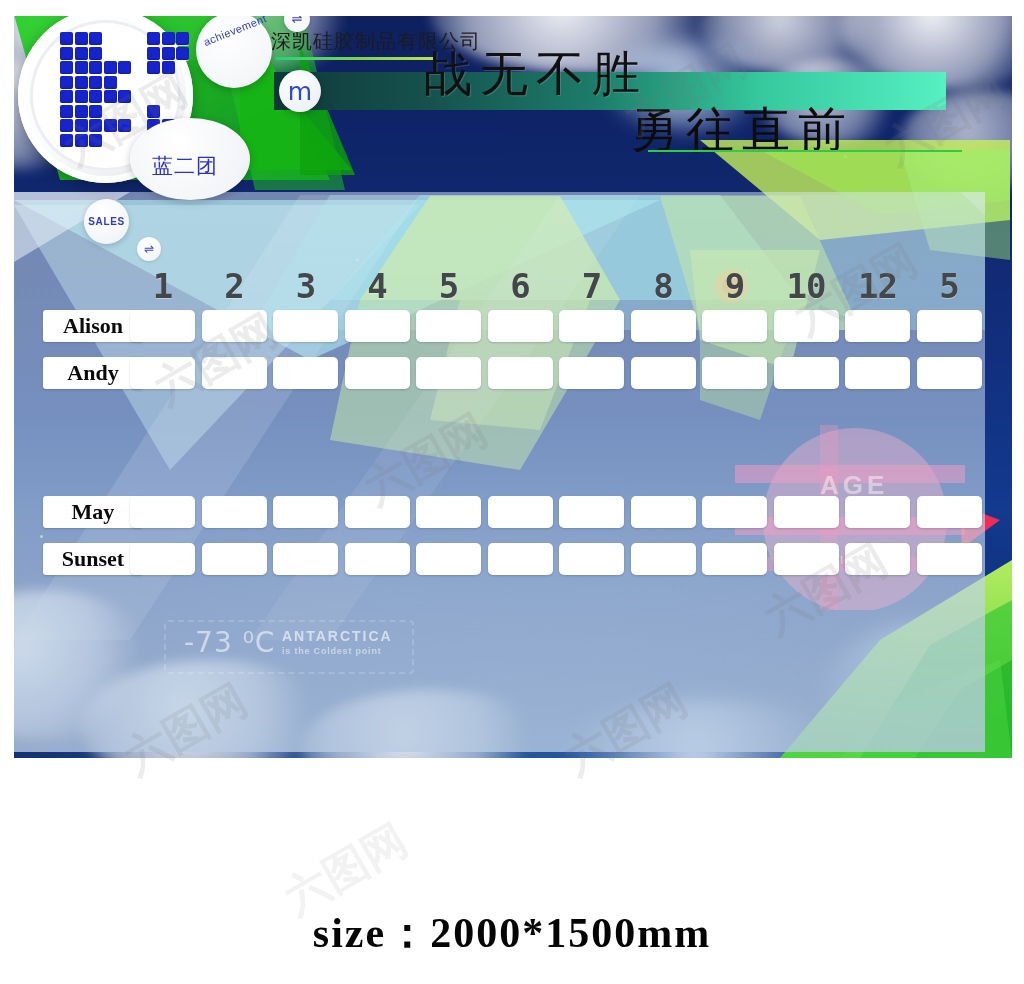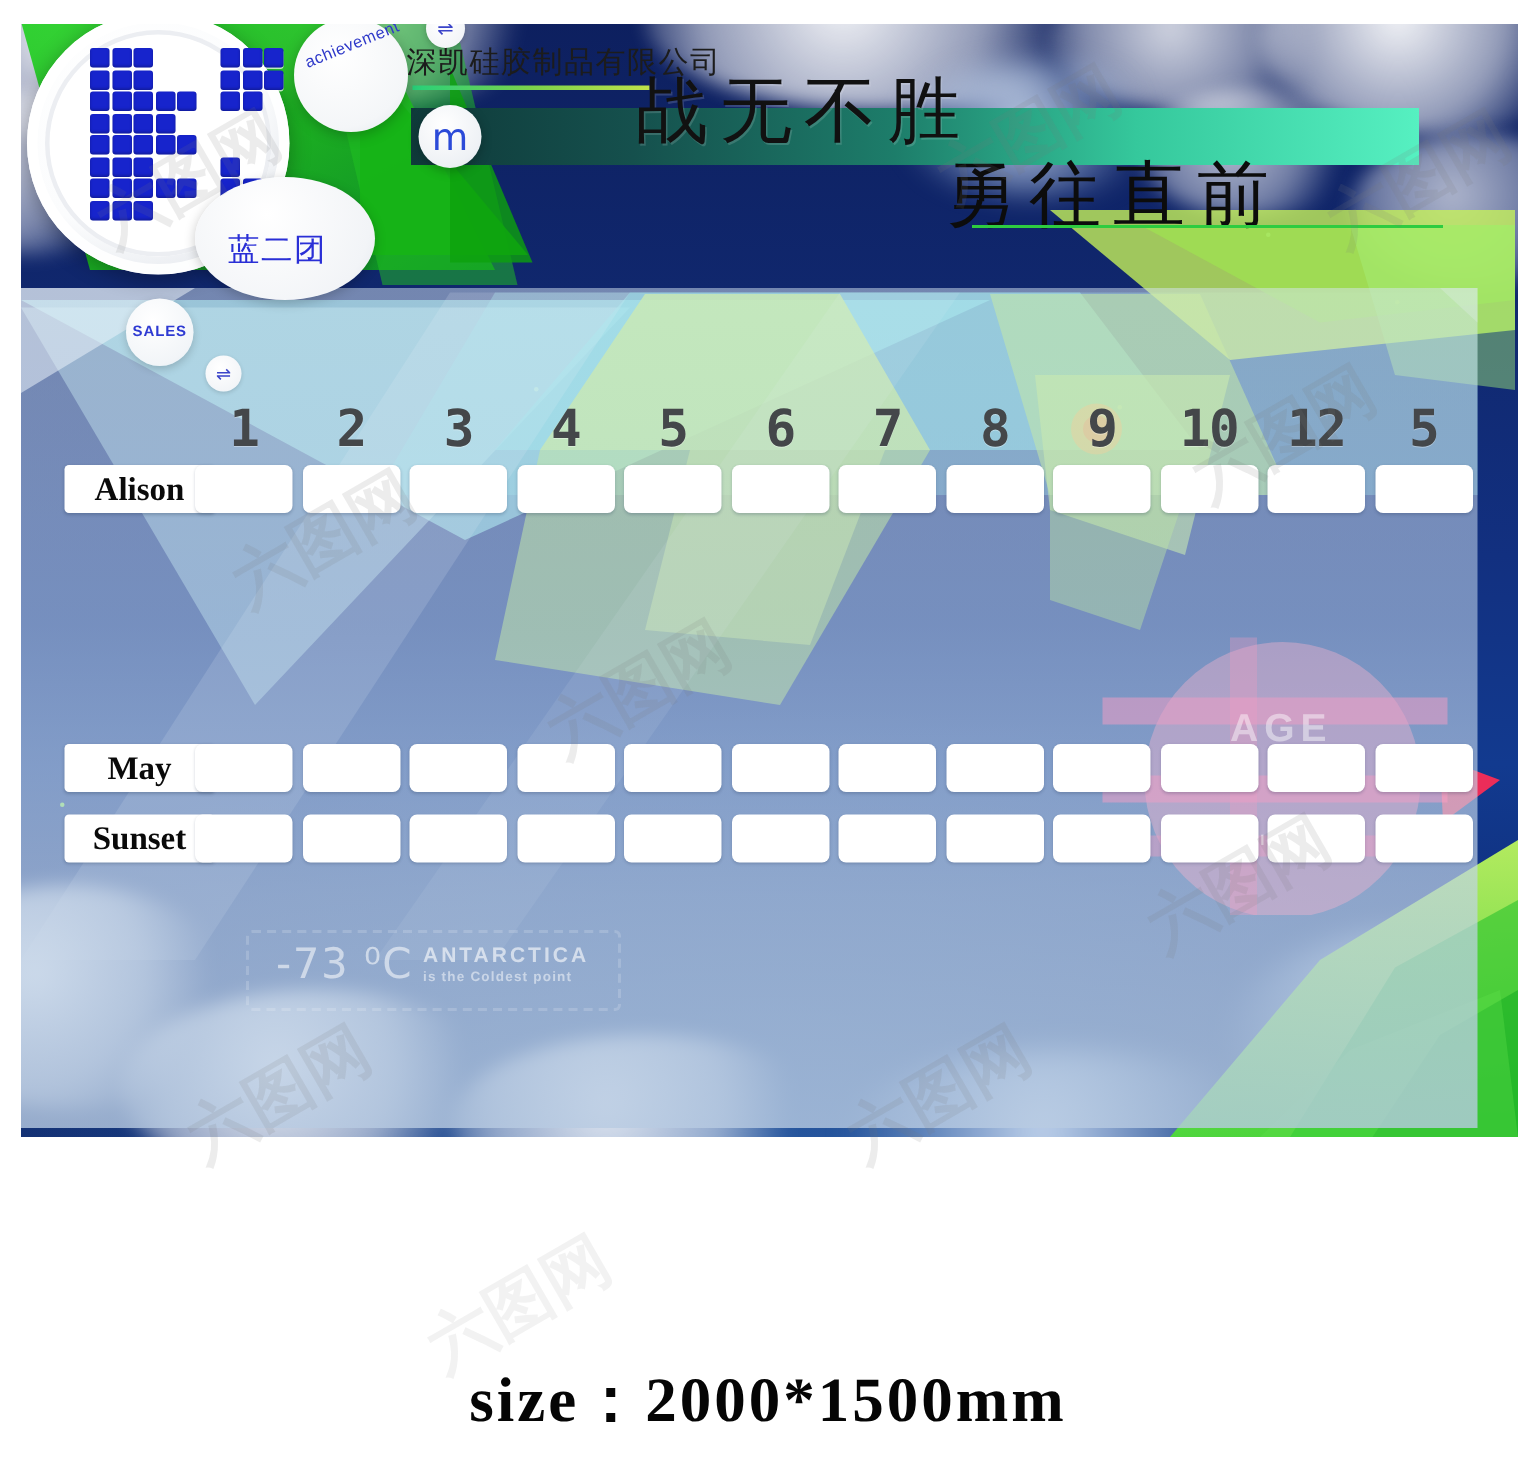--- a/index.html
+++ b/index.html
@@ -244,20 +244,35 @@
           <div class="hnum" style="left: 360px;">6</div>
           <div class="hnum" style="left: 431.5px;">7</div>
           <div class="hnum" style="left: 503px;">8</div>
           <div class="hnum" style="left: 574.5px;">9</div>
           <div class="hnum" style="left: 646px;">10</div>
           <div class="hnum" style="left: 717.5px;">12</div>
           <div class="hnum" style="left: 789px;">5</div>
         </div>
     <div class="row" style="top: 44px;">
           <div class="namecell">Alison</div>
+          <div class="cell" style="left: 108px;"></div>
+          <div class="cell" style="left: 179.5px;"></div>
+          <div class="cell" style="left: 251px;"></div>
+          <div class="cell" style="left: 322.5px;"></div>
+          <div class="cell" style="left: 394px;"></div>
+          <div class="cell" style="left: 465.5px;"></div>
+          <div class="cell" style="left: 537px;"></div>
+          <div class="cell" style="left: 608.5px;"></div>
+          <div class="cell" style="left: 680px;"></div>
+          <div class="cell" style="left: 751.5px;"></div>
+          <div class="cell" style="left: 823px;"></div>
+          <div class="cell" style="left: 894.5px;"></div>
+        </div>
+        <div class="row" style="top: 90.5px;">
+          <div class="namecell">Andy</div>
           <div class="cell" style="left: 108px;"></div>
           <div class="cell" style="left: 179.5px;"></div>
           <div class="cell" style="left: 251px;"></div>
           <div class="cell" style="left: 322.5px;"></div>
           <div class="cell" style="left: 394px;"></div>
           <div class="cell" style="left: 465.5px;"></div>
           <div class="cell" style="left: 537px;"></div>
           <div class="cell" style="left: 608.5px;"></div>
           <div class="cell" style="left: 680px;"></div>
           <div class="cell" style="left: 751.5px;"></div>

